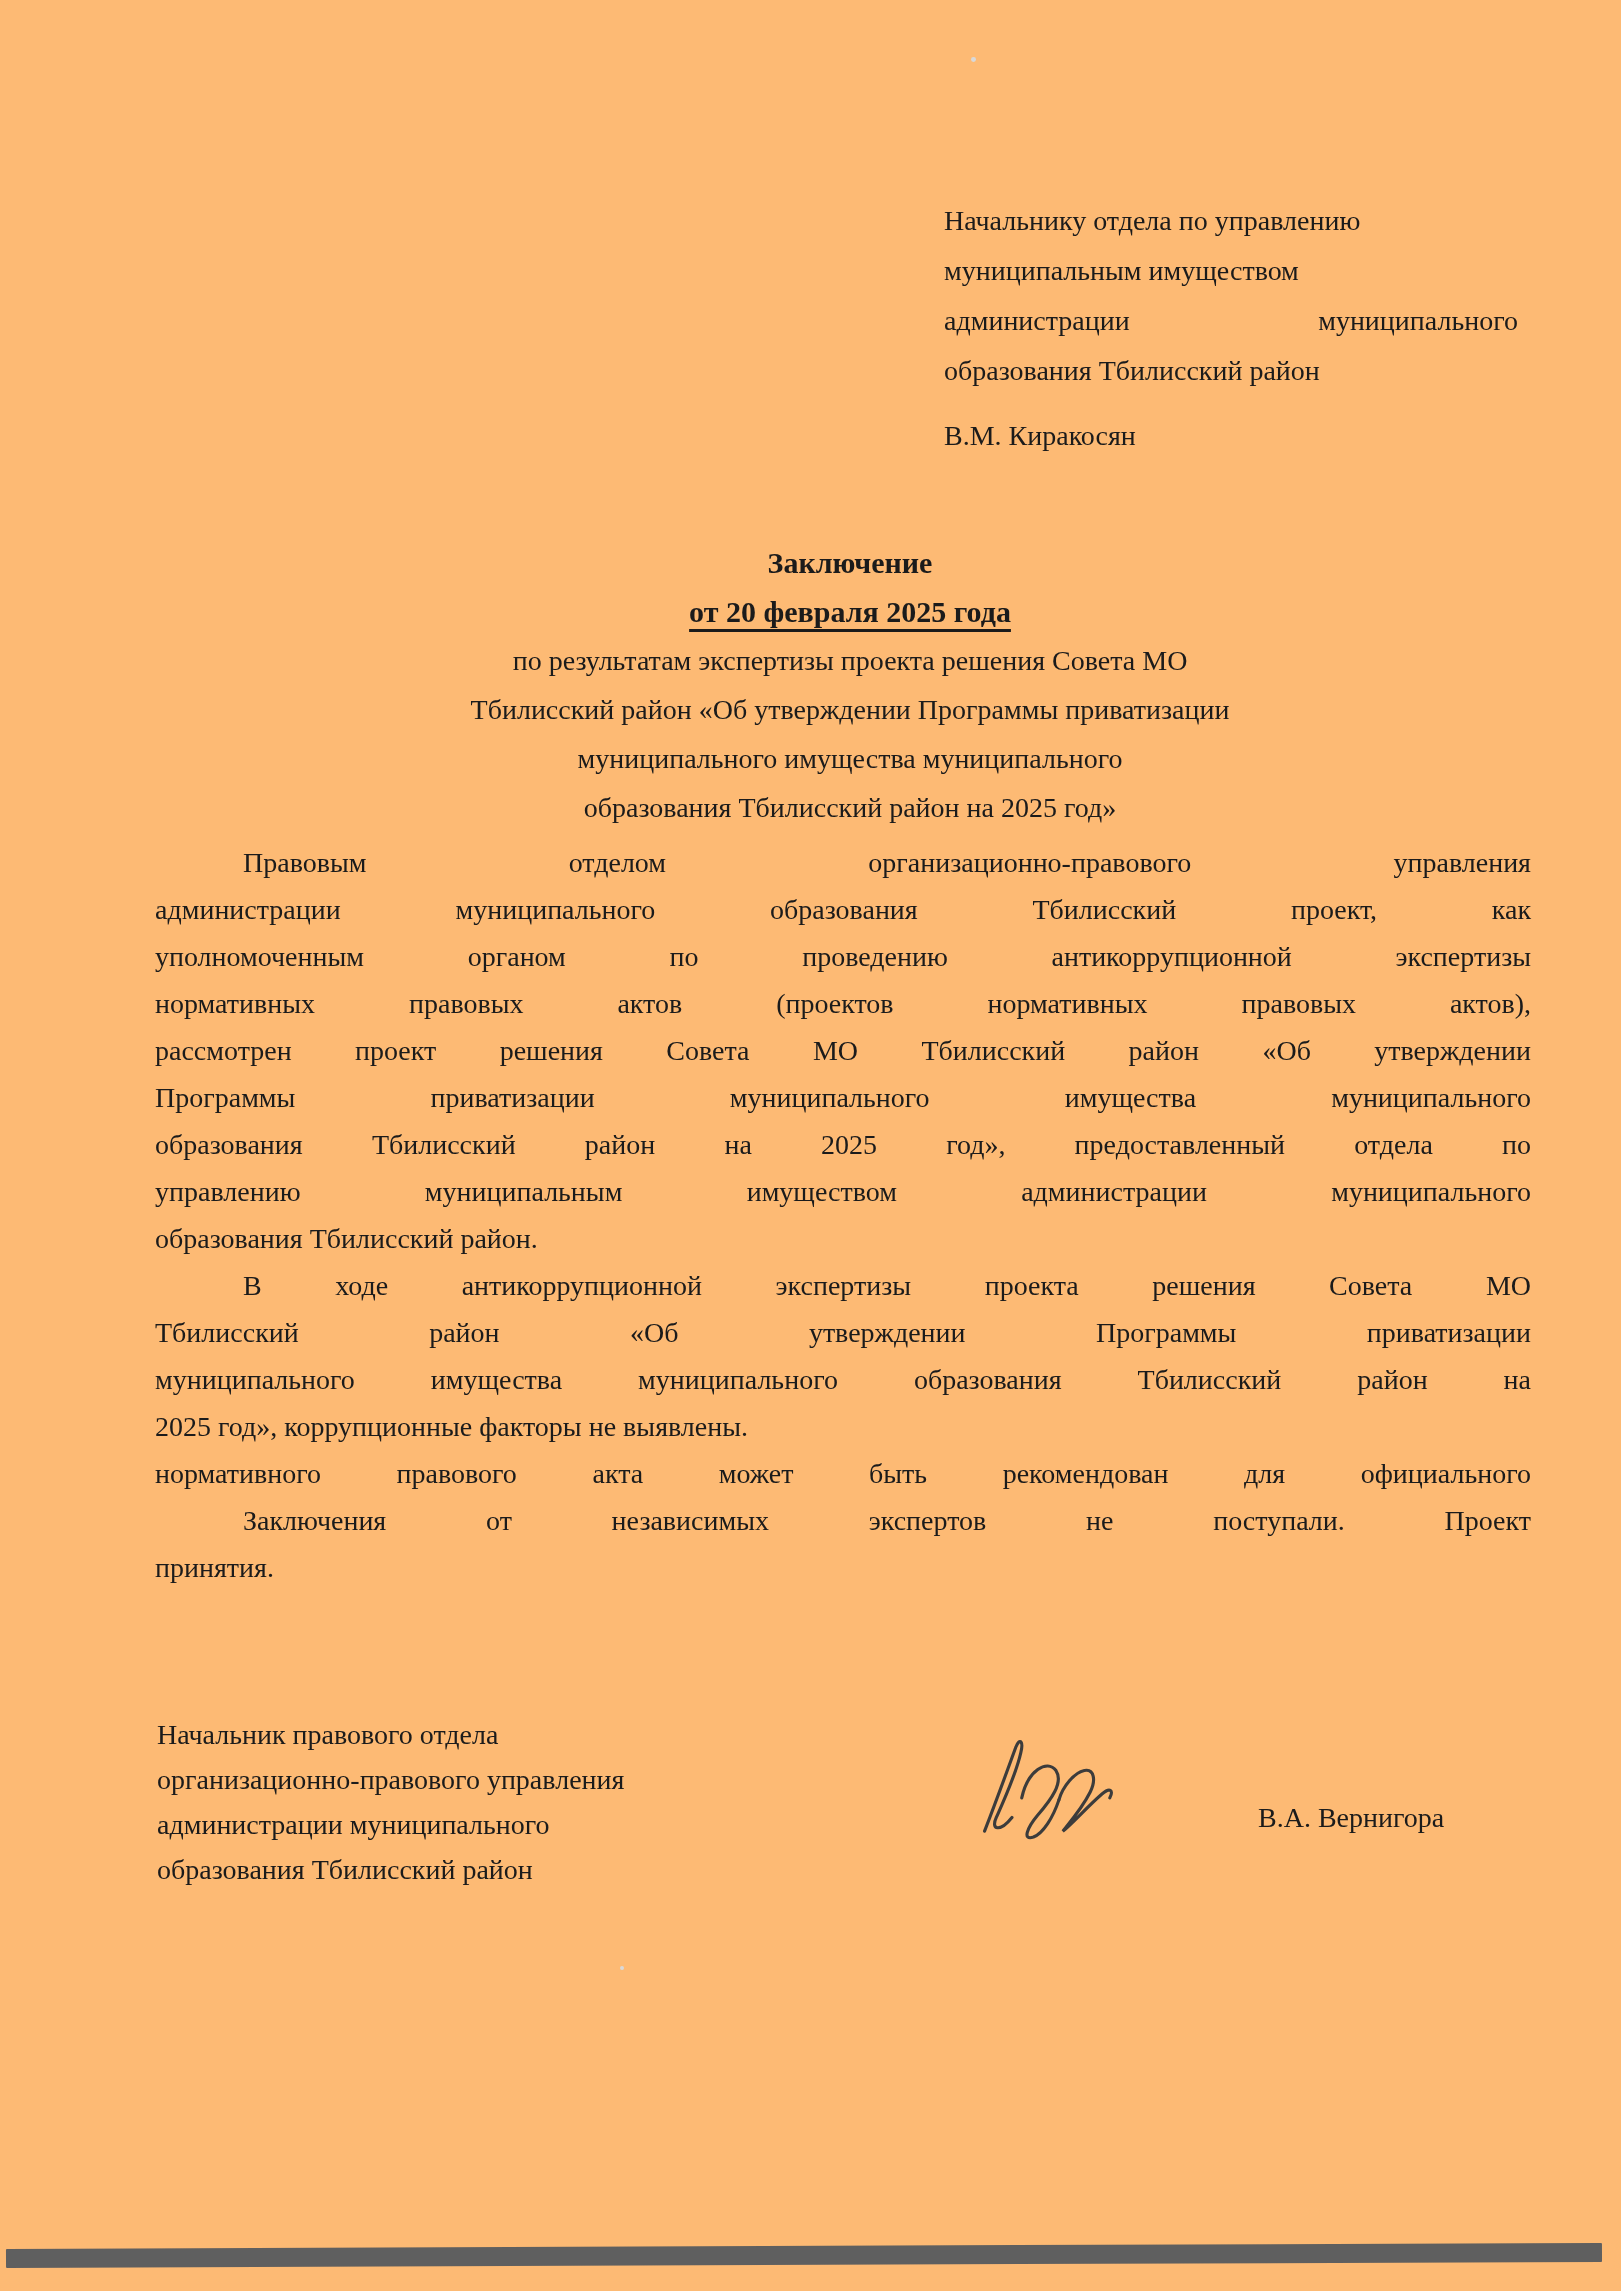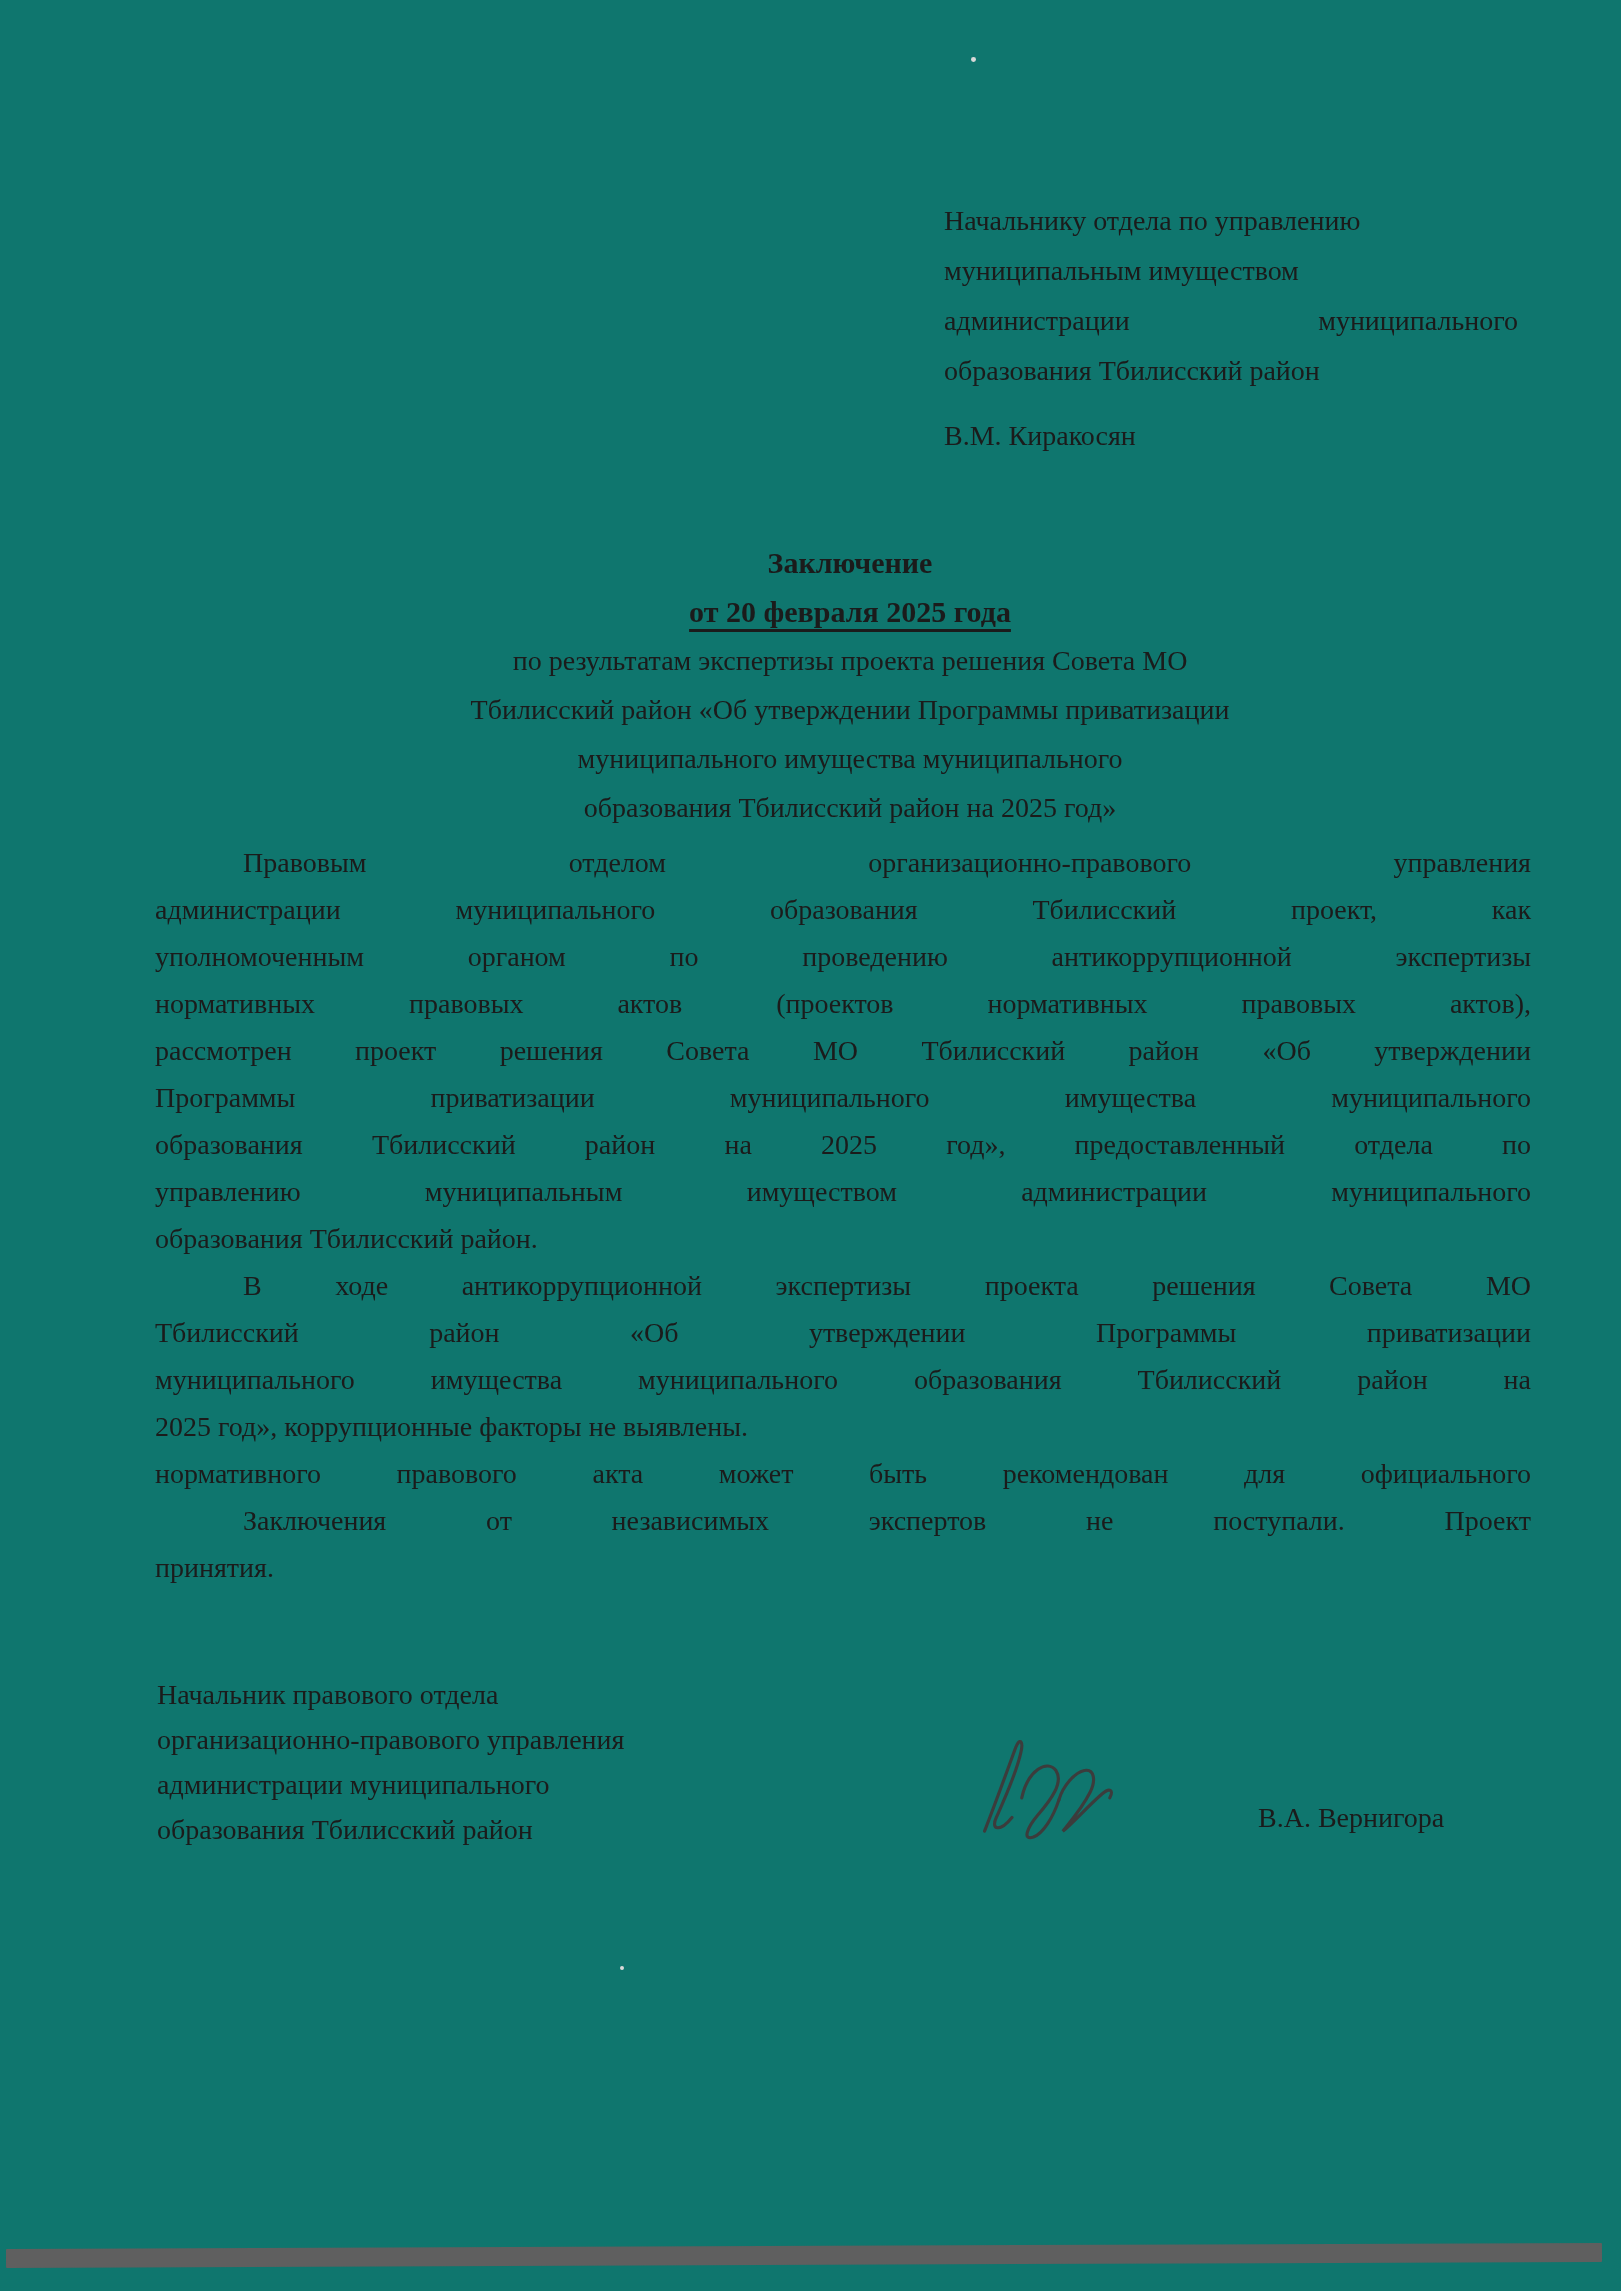--- a/index.html
+++ b/index.html
@@ -4,21 +4,21 @@
 <style>
   html, body {
     margin: 0;
     padding: 0;
     background: #ffffff;
   }
   .page {
     position: relative;
     width: 1621px;
     height: 2292px;
-    background: #0f766e;
+    background: #fdba74;
     overflow: hidden;
     font-family: "Liberation Serif", "DejaVu Serif", serif;
     color: #1b1b1b;
   }
 
   
   .recipient {
     position: absolute;
     left: 944px;
     top: 196px;
@@ -73,21 +73,21 @@
   .body-text .line.indent { text-indent: 88px; }
   .body-text .line.last {
     text-align: right;
     text-align-last: left;
   }
 
   
   .sig-block {
     position: absolute;
     left: 157px;
-    top: 1672px;
+    top: 1712px;
     width: 627px;
     font-size: 28px;
     line-height: 45px;
   }
 
   .sig-mark {
     position: absolute;
     left: 965px;
     top: 1735px;
     width: 181px;

